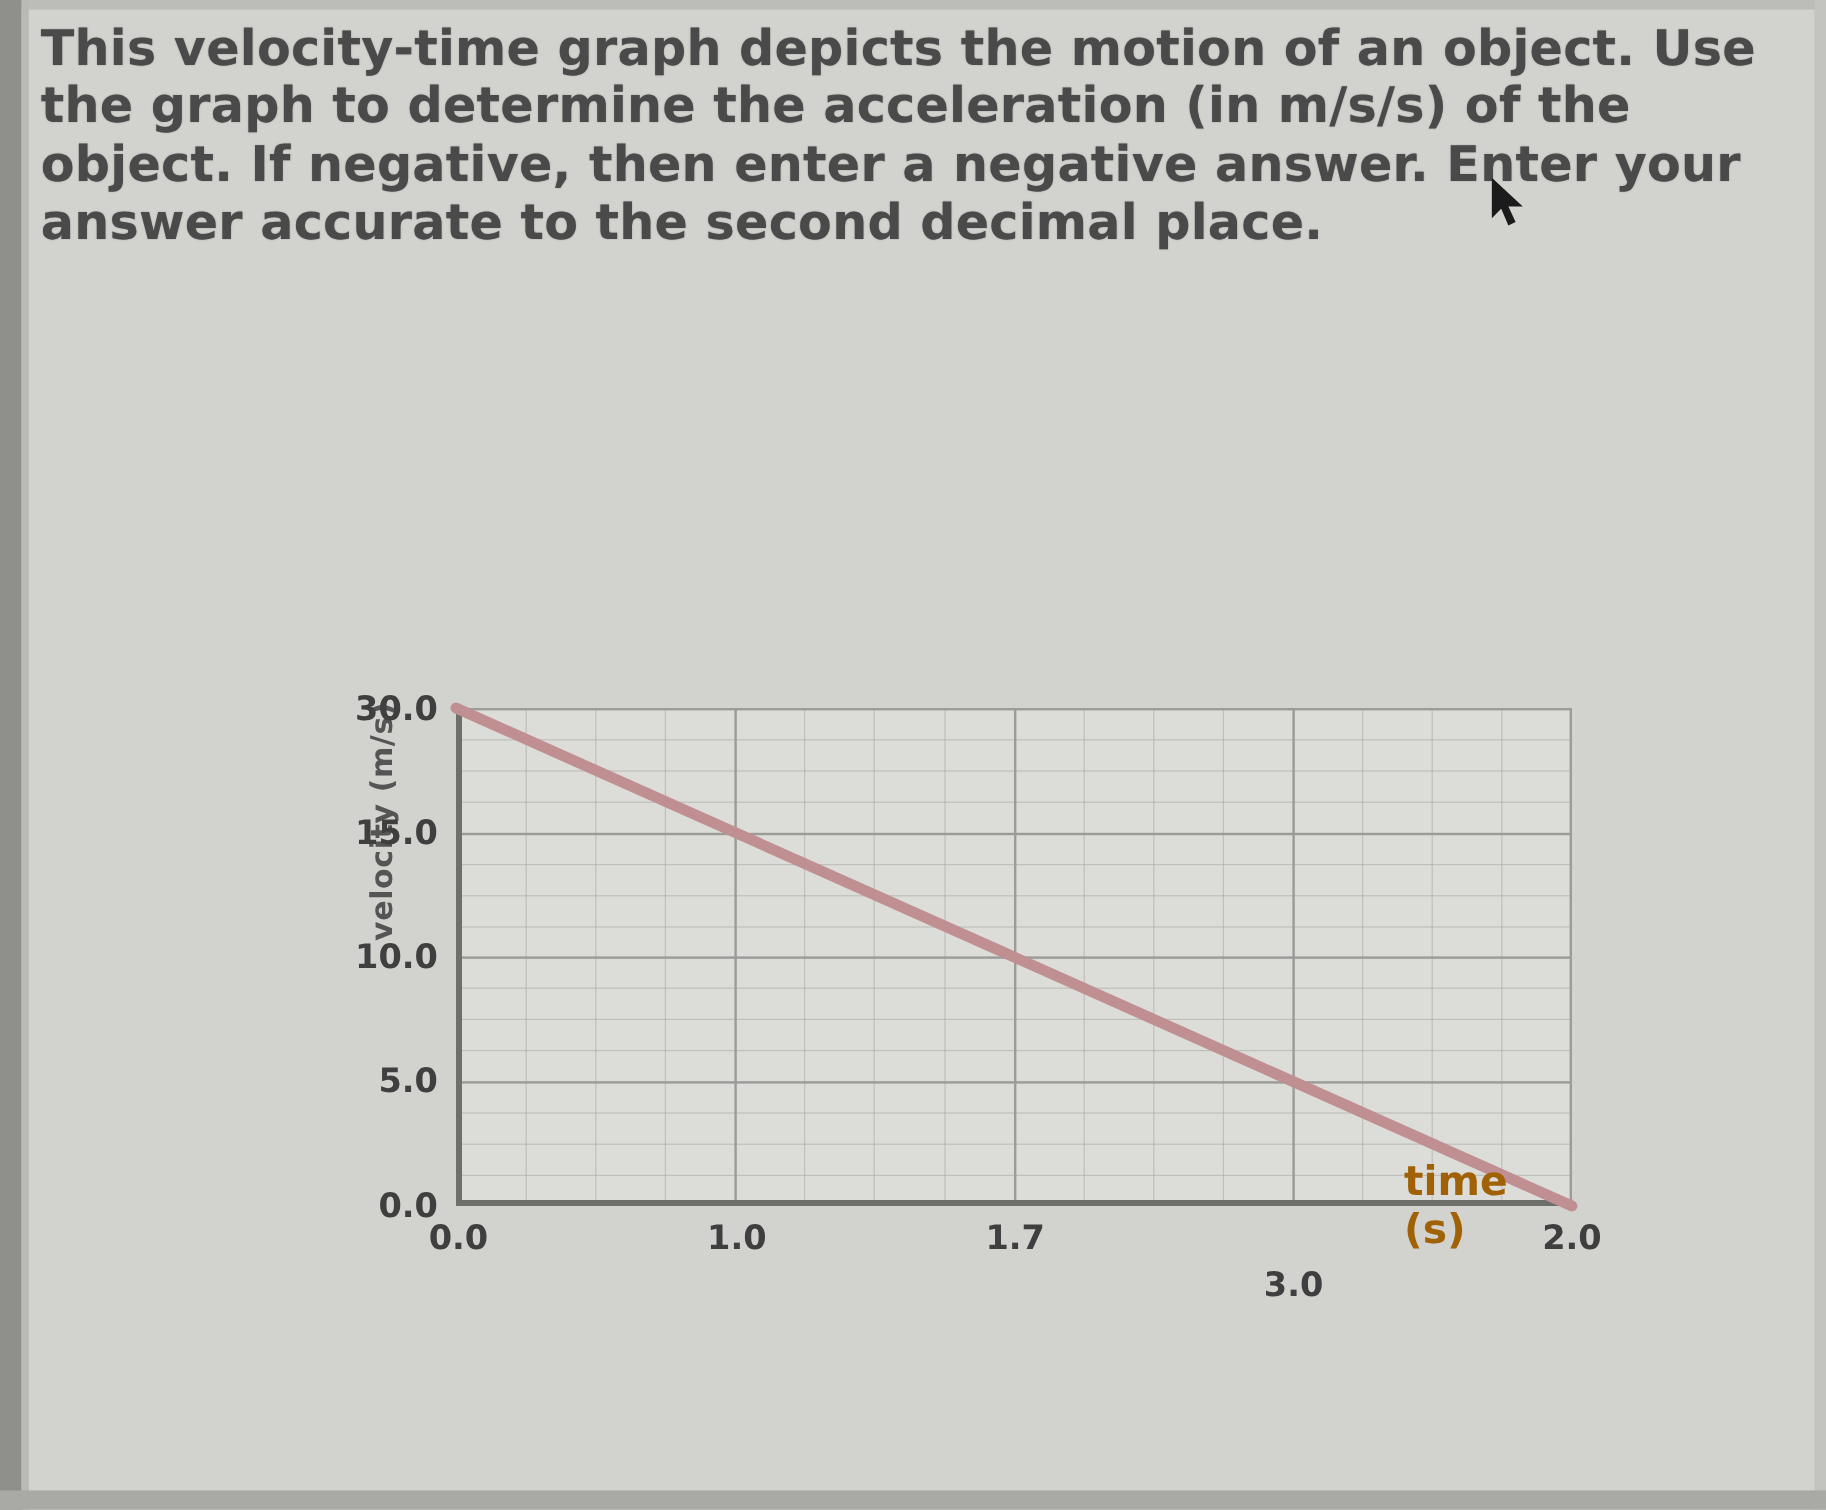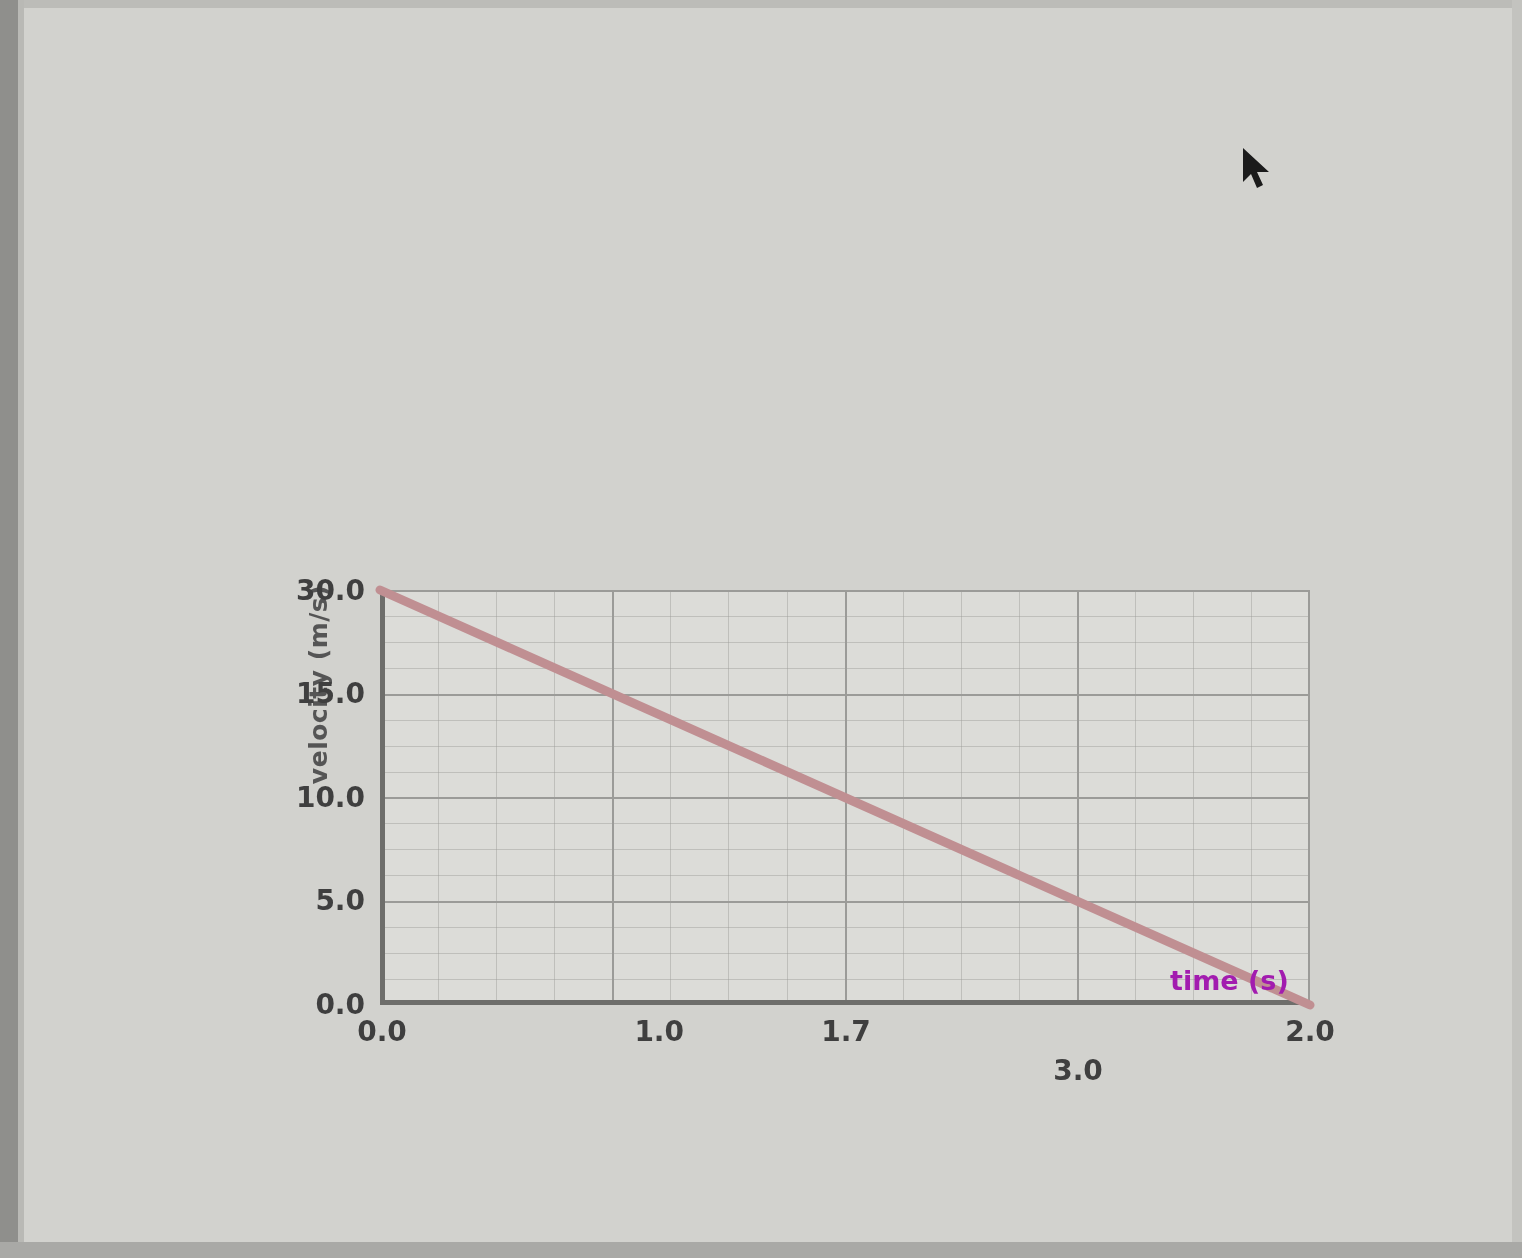--- a/index.html
+++ b/index.html
@@ -169,23 +169,23 @@
     margin-left: -70px;
     text-align: center;
     font-size: 28px;
     font-weight: bold;
     color: #3f3f3f;
   }
   #x-axis-title {
     position: absolute;
     left: 790px;
     top: 375px;
-    font-size: 27px;
-    font-weight: bold;
-    color: #a21caf;
+    font-size: 34px;
+    font-weight: bold;
+    color: #a16207;
   }
 
   
   #cursor {
     position: absolute;
     left: 1243px;
     top: 148px;
     width: 30px;
     height: 46px;
   }
@@ -194,20 +194,21 @@
 <body>
 
 <div id="page">
 
   <div id="top-edge"></div>
   <div id="left-edge"></div>
   <div id="left-edge2"></div>
   <div id="right-edge"></div>
   <div id="bottom-edge"></div>
 
+  <div id="question-text">This velocity-time graph depicts the motion of an object. Use the graph to determine the acceleration (in m/s/s) of the object. If negative, then enter a negative answer. Enter your answer accurate to the second decimal place.</div>
 
   <div id="chart">
 
     <div id="y-axis-title">velocity (m/s)</div>
 
     <div id="y-labels">
       <div class="y-tick-label" style="top: 14px;">30.0</div>
       <div class="y-tick-label" style="top: 117px;">15.0</div>
       <div class="y-tick-label" style="top: 221px;">10.0</div>
       <div class="y-tick-label" style="top: 324px;">5.0</div>
@@ -257,21 +258,21 @@
 
       <svg id="data-line" viewBox="0 0 930 415" preserveAspectRatio="none">
           <polyline points="0,0 930,415" fill="none" stroke="#c08f92" stroke-width="9" stroke-linecap="round"></polyline>
         </svg>
 
       <div id="x-axis-title">time (s)</div>
     </div>
 
     <div id="x-labels">
       <div class="x-tick-label" style="left: 2px;">0.0</div>
-      <div class="x-tick-label" style="left: 234px; text-align: right;">1.0</div>
+      <div class="x-tick-label" style="left: 234px;">1.0</div>
       <div class="x-tick-label" style="left: 466px;">1.7</div>
       <div class="x-tick-label" style="left: 698px; margin-top: 39px;">3.0</div>
       <div class="x-tick-label" style="left: 930px;">2.0</div>
     </div>
   </div>
 
   <div id="cursor">
     <svg width="30" height="46" viewBox="0 0 30 46">
       <polygon points="0,0 0,34 8,26 14,40 20,37 14,24 26,24" fill="#1b1b1b"></polygon>
     </svg>

